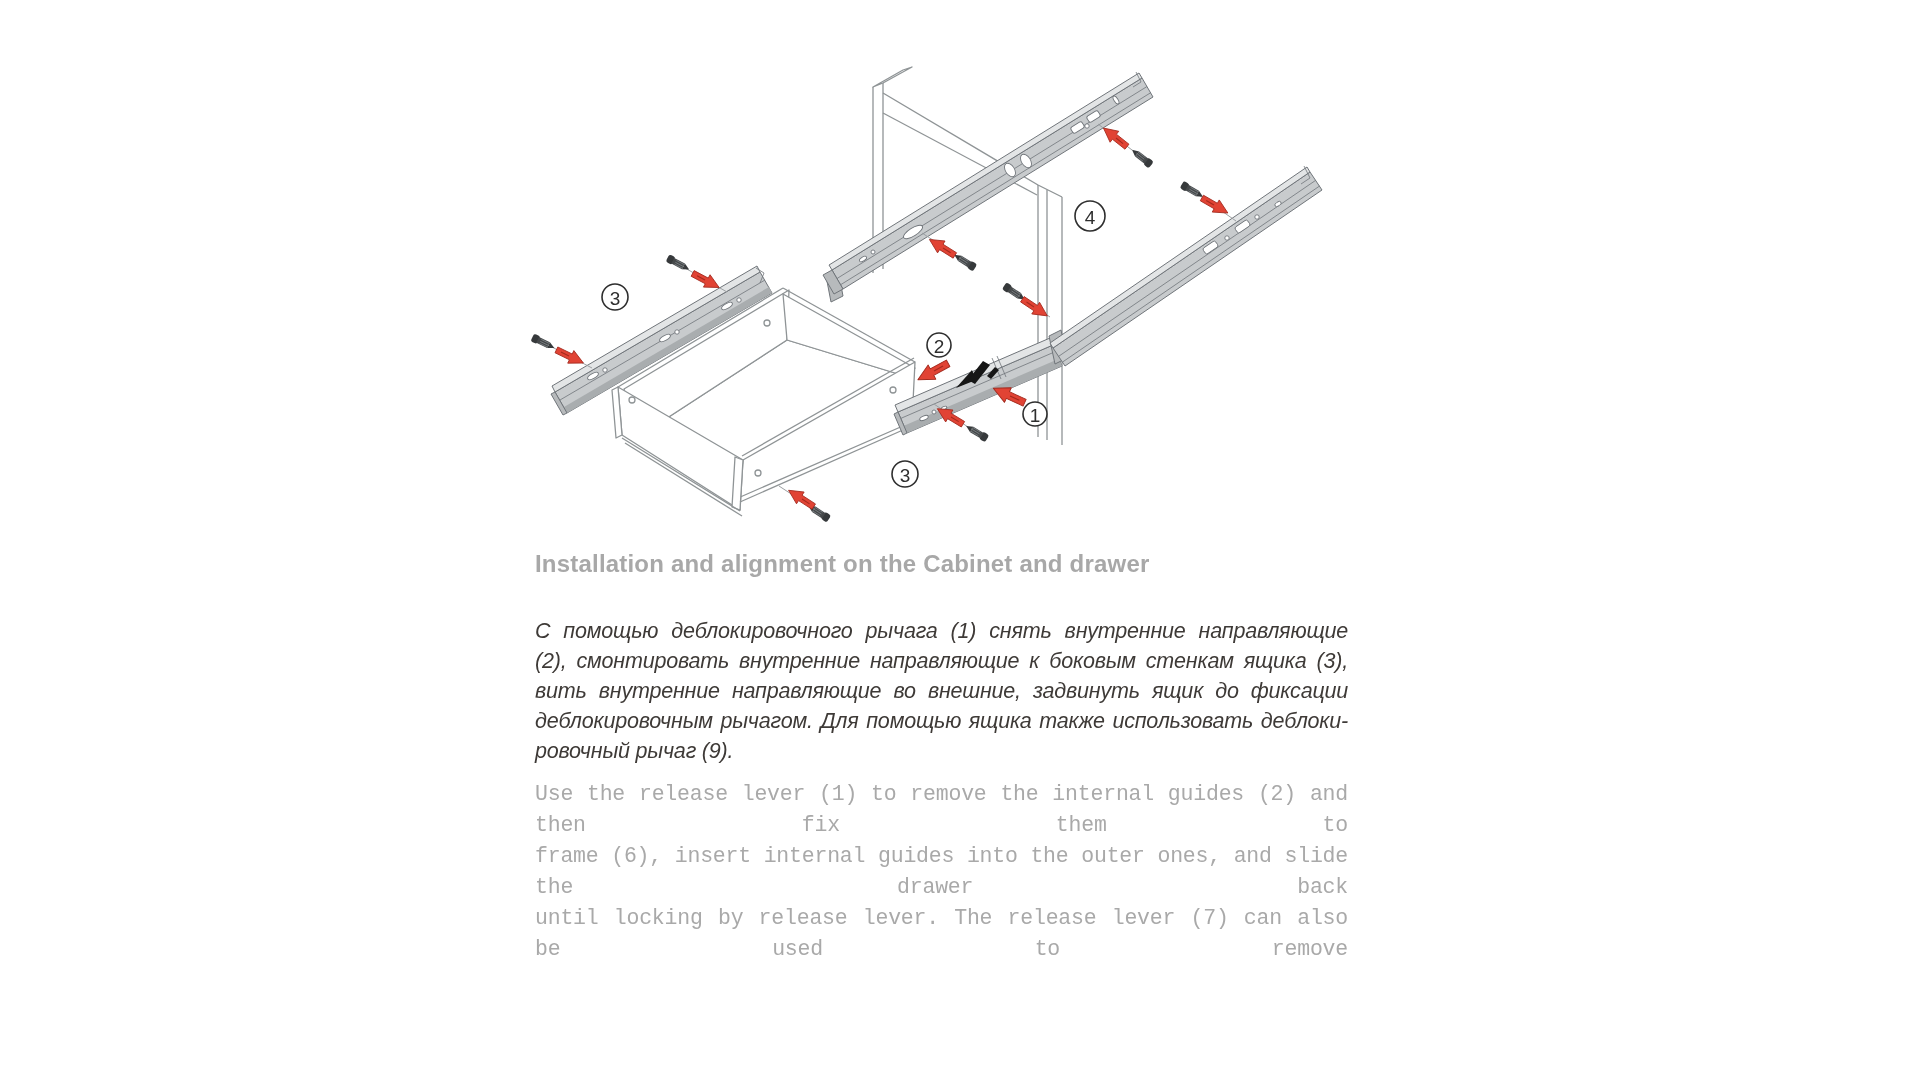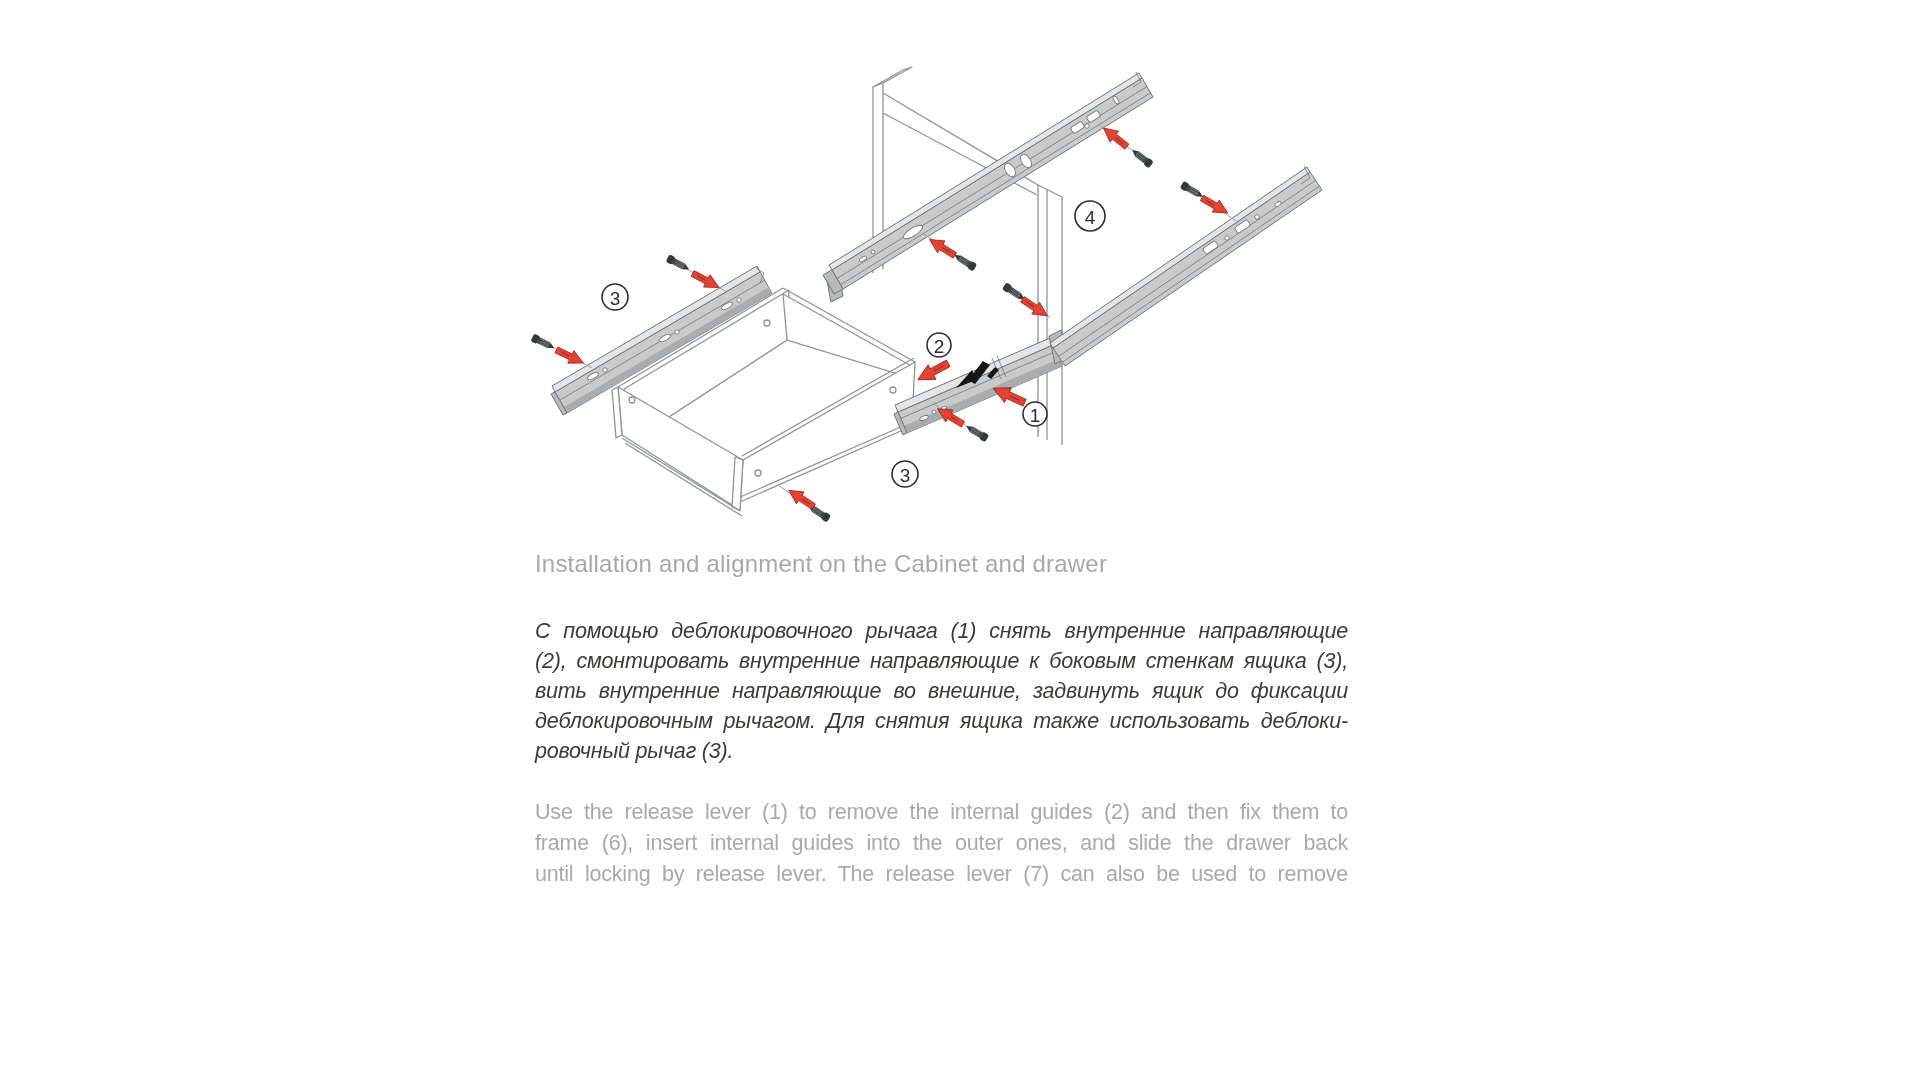--- a/index.html
+++ b/index.html
@@ -7,24 +7,24 @@
     --line:#8f9496; --metal:#c8cbcd; --metal-light:#e3e5e6; --metal-dark:#a9adaf;
     --metal-edge:#70757a; --red:#e14334; --red-edge:#a32a1e; --screw:#45484a; --ink:#2e2e2e;
   }
   *{box-sizing:border-box; margin:0; padding:0;}
   html,body{width:1920px;height:1080px;overflow:hidden;background:#fff;
     font-family:"Liberation Sans", sans-serif;}
   .page{position:relative;width:1920px;height:1080px;background:#fff;}
   .diagram{position:absolute;left:520px;top:40px;width:880px;height:510px;}
   .content{position:absolute;left:535px;top:546px;width:813px;}
   h1{font-size:27px;line-height:31px;font-weight:700;color:var(--accent);letter-spacing:.2px;}
-  h2{font-size:24px;line-height:30px;font-weight:400;color:var(--subtitle);margin-top:3px;letter-spacing:.2px;}
+  h2{font-size:24px;line-height:30px;font-weight:700;color:var(--subtitle);margin-top:3px;letter-spacing:.2px;}
   .para{font-size:21.5px;letter-spacing:-.2px;}
   .para.ru{margin-top:37px;color:var(--body-ru);line-height:30px;font-style:italic;}
-  .para.en{margin-top:31px;color:var(--body-en);line-height:31px;}
+  .para.en{margin-top:13px;color:var(--body-en);line-height:31px;font-family:Liberation Mono, monospace;}
   .jl{text-align:justify;text-align-last:justify;}
   .jl.last{text-align-last:left;}
   
   .wire{fill:none;stroke:var(--line);stroke-width:1.3;stroke-linejoin:round;}
   .wirefill{fill:#fff;stroke:var(--line);stroke-width:1.3;stroke-linejoin:round;}
   .metal{fill:var(--metal);stroke:var(--metal-edge);stroke-width:1;stroke-linejoin:round;}
   .metal-light{fill:var(--metal-light);stroke:var(--metal-edge);stroke-width:1;}
   .metal-dark{fill:var(--metal-dark);stroke:none;}
   .metal-cap{fill:#b7babc;stroke:var(--metal-edge);stroke-width:1;}
   .mline{stroke:var(--metal-edge);stroke-width:.8;fill:none;}
@@ -211,22 +211,22 @@
       <text x="385" y="435">3</text>
     </g>
   </svg>
 
   <div class="content">
     <h2>Installation and alignment on the Cabinet and drawer</h2>
     <div class="para ru">
         <div class="jl">С помощью деблокировочного рычага (1) снять внутренние направляющие</div>
         <div class="jl">(2), смонтировать внутренние направляющие к боковым стенкам ящика (3),</div>
         <div class="jl">вить внутренние направляющие во внешние, задвинуть ящик до фиксации</div>
-        <div class="jl">деблокировочным рычагом. Для снятия ящика также использовать деблоки-</div>
-        <div class="jl last">ровочный рычаг (3).</div>
+        <div class="jl">деблокировочным рычагом. Для помощью ящика также использовать деблоки-</div>
+        <div class="jl last">ровочный рычаг (9).</div>
       </div>
     <div class="para en">
         <div class="jl">Use the release lever (1) to remove the internal guides (2) and then fix them to</div>
         <div class="jl">frame (6), insert internal guides into the outer ones, and slide the drawer back</div>
         <div class="jl">until locking by release lever. The release lever (7) can also be used to remove</div>
       </div>
   </div>
 
 </div>
 

